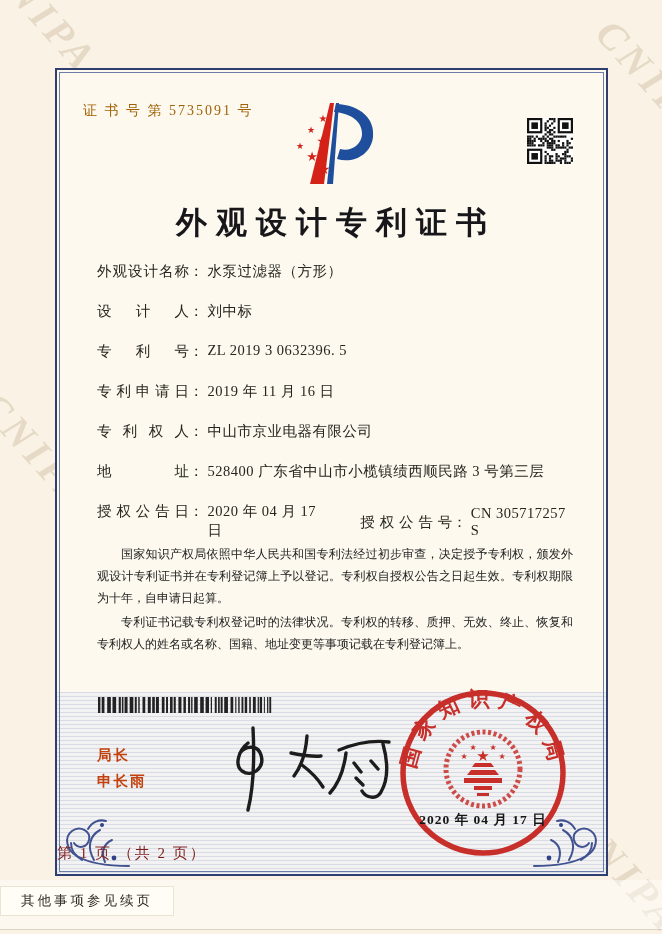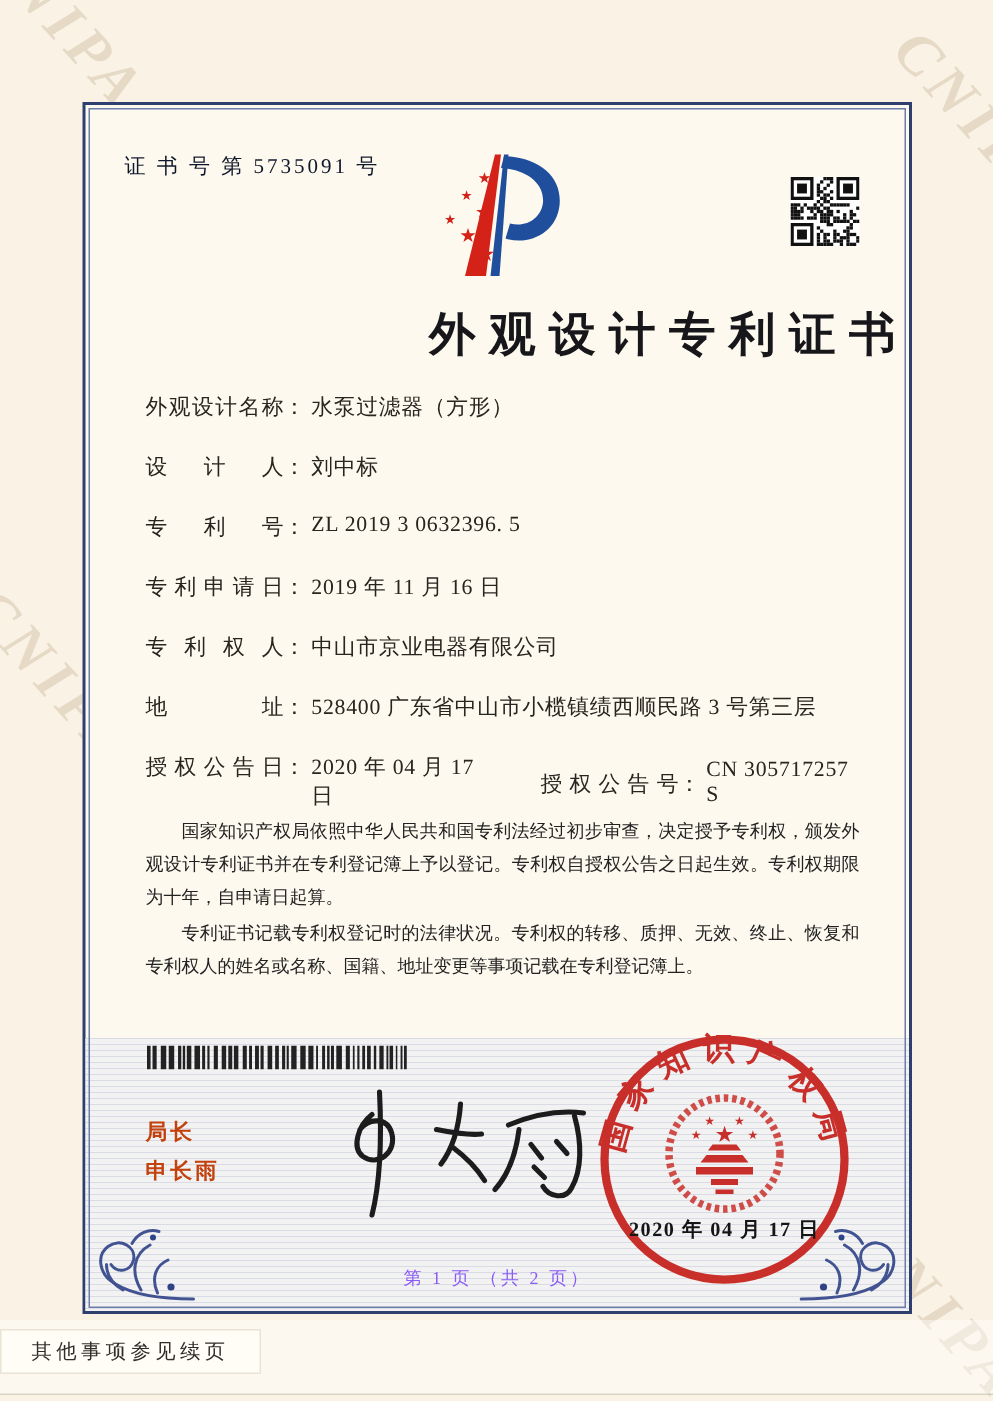--- a/index.html
+++ b/index.html
@@ -18,26 +18,26 @@
 
   
   .cert {
     position:absolute; left:55px; top:68px; width:553px; height:808px;
     background:#fdf9ee; border:2px solid #2e3e6e;
   }
   .cert-inner-line {
     position:absolute; inset:2px; border:1.5px solid #6d7dab; pointer-events:none; z-index:5;
   }
   .cert-no {
-    position:absolute; left:26px; top:32px; font-size:14px; letter-spacing:2px; color:#0f172a;
+    position:absolute; left:26px; top:32px; font-size:14px; letter-spacing:2px; color:#a16207;
   }
   .logo { position:absolute; left:232px; top:22px; width:96px; height:104px; }
   .qr { position:absolute; left:470px; top:48px; width:46px; height:46px; background:#fff; }
   .title {
-    position:absolute; left:0; top:132px; width:100%; text-align:right;
+    position:absolute; left:0; top:132px; width:100%; text-align:center;
     font-size:31px; font-weight:700; letter-spacing:9px; color:#17161a; padding-left:9px;
   }
 
   .fields { position:absolute; left:40px; top:192px; width:480px; }
   .frow { height:40px; display:flex; font-size:14.5px; color:#26251f; }
   .flabel {
     display:inline-block; width:92px; text-align:justify; text-align-last:justify; flex:none;
   }
   .fcolon { flex:none; margin-right:4px; }
   .fvalue { letter-spacing:.5px; }
@@ -65,22 +65,22 @@
   .barcode { position:absolute; left:40px; top:627px; width:175px; height:16px; }
 
   .sig-block { position:absolute; left:40px; top:672px; z-index:4;
     font-family:"Liberation Sans", sans-serif; font-weight:600; color:#c2410c; }
   .sig-block div { font-size:14.5px; line-height:26px; letter-spacing:2px; }
   .sig-script { position:absolute; left:158px; top:650px; width:190px; height:100px; z-index:4; }
 
   .seal { position:absolute; left:338px; top:615px; width:176px; height:176px; z-index:7; }
 
   .page-num {
-    position:absolute; left:0; top:774px; width:100%; text-align:center;
-    font-size:12px; letter-spacing:2px; color:#8b5cf6; z-index:6;
+    position:absolute; left:0; top:774px; width:100%; text-align:left;
+    font-size:15px; letter-spacing:2px; color:#7f1d1d; z-index:6;
   }
 
   
   .bottom-strip {
     position:absolute; left:0; top:880px; width:662px; height:50px;
     background:rgba(255,255,255,.42); border-bottom:1px solid rgba(190,182,160,.55);
   }
   .footer-note {
     position:absolute; left:0; top:886px; width:100%; text-align:left; z-index:3;
   }

